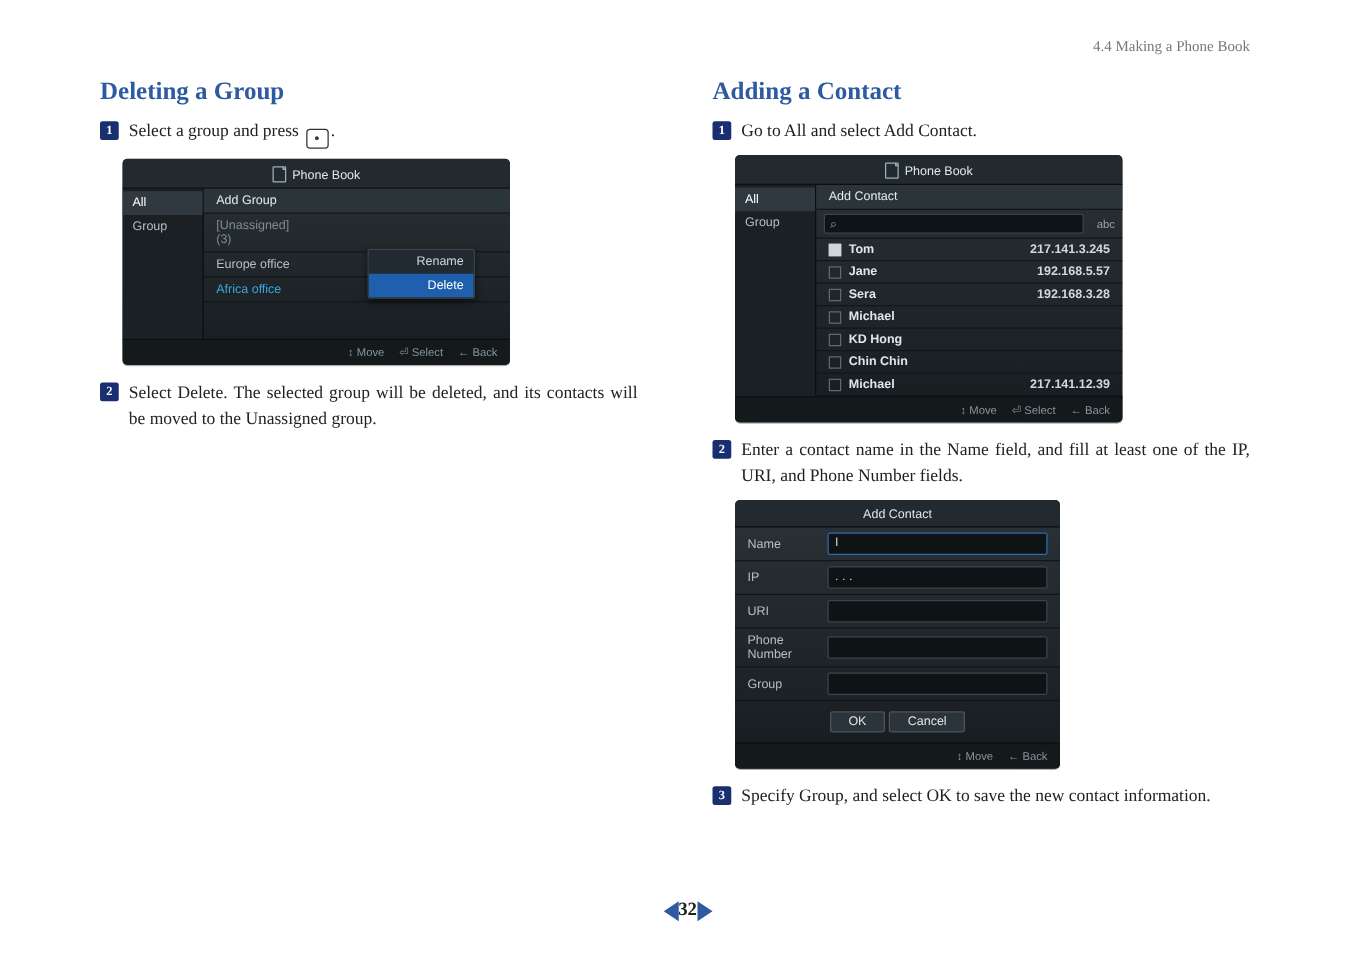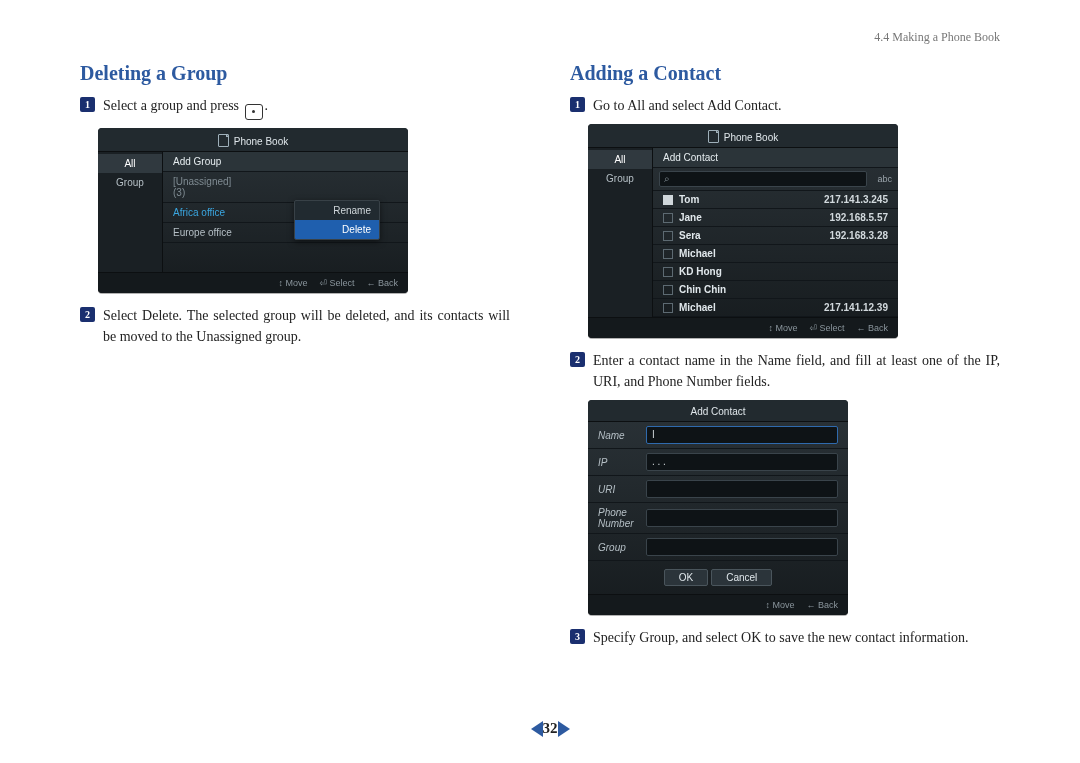--- a/index.html
+++ b/index.html
@@ -113,21 +113,20 @@
     width:0;height:0;
     border-left:3px solid #9fb0ba;
     border-top:3px solid transparent;
   }
   .shot-body { display: flex; }
   .shot-side {
     width: 64px;
     background: #1a2024;
     border-right: 1px solid #0c0f11;
     padding: 2px 0;
-    text-align: center;
   }
   .side-item {
     padding: 4px 8px;
     color: #b5bfc5;
   }
   .side-item.active {
     background: #30393f;
     color: #fff;
   }
   .shot-main { flex: 1; position: relative; }
@@ -214,21 +213,21 @@
 
   
   .form-shot {
     width: 260px;
   }
   .frow {
     display:flex; align-items:center;
     padding:4px 10px;
     border-bottom:1px solid #11161a;
   }
-  .frow .lbl { width: 48px; color:#b5bfc5; font-size:10px;font-style:italic; }
+  .frow .lbl { width: 64px; color:#b5bfc5; font-size:10px; }
   .frow .fld {
     flex:1; height:16px;
     background:#0e1316;
     border:1px solid #2f6aad;
     border-radius:2px;
     color:#cfd6da;
     padding:0 5px;
     line-height:16px;
   }
   .frow .fld.plain { border-color:#3a444b; }
@@ -293,22 +292,22 @@
           <div class="shot-side">
             <div class="side-item active">All</div>
             <div class="side-item">Group</div>
           </div>
           <div class="shot-main" style="min-height:120px;">
             <div class="main-row header">Add Group</div>
             <div class="main-row muted">
               <span>[Unassigned]</span>
               <span>(3)</span>
             </div>
+            <div class="main-row">Europe office</div>
             <div class="main-row hl">Africa office</div>
-            <div class="main-row">Europe office</div>
 
             <div class="ctx-menu">
               <div class="ctx-item">Rename</div>
               <div class="ctx-item sel">Delete</div>
             </div>
           </div>
         </div>
         <div class="shot-footer">
           <span>↕ Move</span>
           <span>⏎ Select</span>

